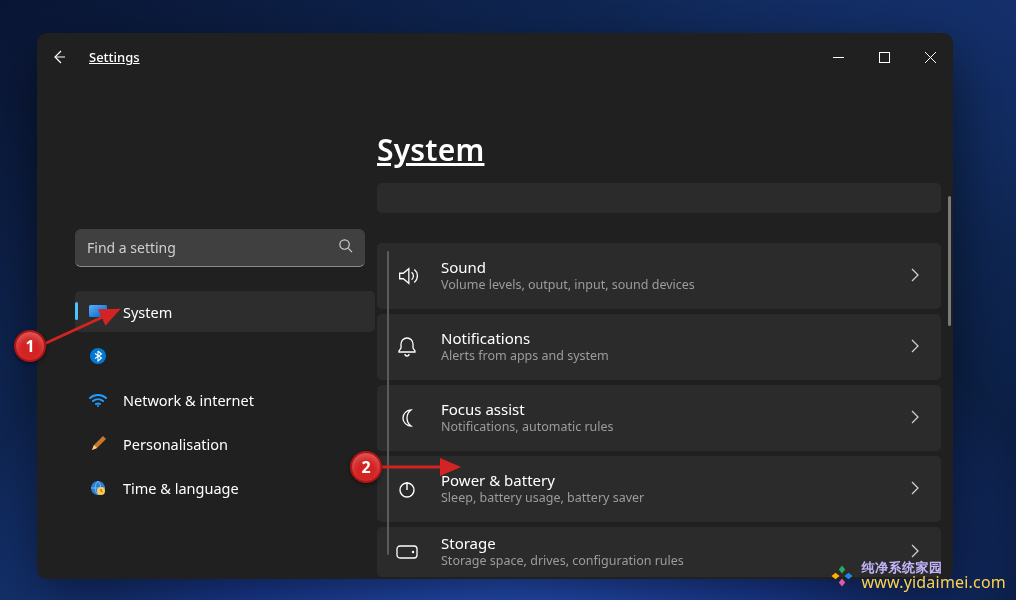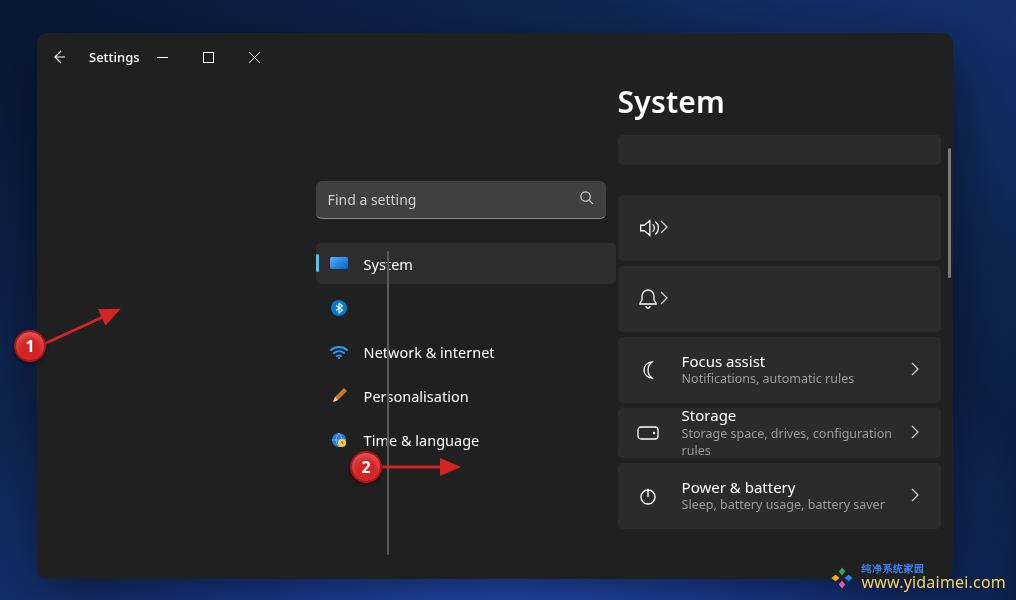--- a/index.html
+++ b/index.html
@@ -25,20 +25,22 @@
   left: 37px;
   top: 33px;
   width: 916px;
   height: 546px;
   background: #202020;
   border-radius: 10px;
   box-shadow: 0 20px 60px rgba(0,0,0,0.6);
   color: #fff;
   overflow: hidden;
   display: flex;
+  flex-direction: column;
+  text-decoration: underline;
 }
 .titlebar {
   height: 48px;
   display: flex;
   align-items: center;
   justify-content: space-between;
   padding-left: 14px;
 }
 .titlebar-left {
   display: flex;
@@ -258,21 +260,21 @@
   gap: 6px;
   z-index: 60;
 }
 .wm-logo {
   width: 26px;
   height: 26px;
 }
 .wm-texts {
   display:flex;flex-direction:column;line-height:1.1;
 }
-.wm-main { color:#3b82f6; font-size:10px; font-weight:600; letter-spacing:0.5px; }
+.wm-main { color:#c4b5fd; font-size:13px; font-weight:600; letter-spacing:0.5px; }
 .wm-url  { color:#ffd24b; font-size:16px; letter-spacing:0.2px; }
 </style>
 </head>
 <body>
 
 <div class="bg-wave"></div>
 
 <div class="window">
 
   <div class="titlebar">
@@ -384,77 +386,85 @@
 
         <div class="card-partial-top"></div>
 
         <div class="card">
           <span class="c-icon">
             <svg width="22" height="22" viewBox="0 0 24 24">
                 <path d="M4 9v6h4l6 5V4L8 9H4z" fill="none" stroke="#fff" stroke-width="1.4"></path>
                 <path d="M17 8a5 5 0 010 8M20 5a9 9 0 010 14" stroke="#fff" stroke-width="1.4" fill="none"></path>
               </svg>
           </span>
+          <div class="c-texts">
+            <div class="c-title">Sound</div>
+            <div class="c-sub">Volume levels, output, input, sound devices</div>
+          </div>
           <span class="chev-right"><svg width="8" height="14">
                 <path d="M1 1l6 6-6 6" stroke="#cfcfcf" stroke-width="1.3" fill="none"></path>
               </svg></span>
         </div>
 
         <div class="card">
           <span class="c-icon">
             <svg width="20" height="22" viewBox="0 0 20 22">
                 <path d="M10 2a6 6 0 00-6 6v4l-2 3v1h16v-1l-2-3V8a6 6 0 00-6-6zM8 18a2 2 0 004 0" stroke="#fff" stroke-width="1.3" fill="none"></path>
               </svg>
           </span>
+          <div class="c-texts">
+            <div class="c-title">Notifications</div>
+            <div class="c-sub">Alerts from apps and system</div>
+          </div>
           <span class="chev-right"><svg width="8" height="14">
                 <path d="M1 1l6 6-6 6" stroke="#cfcfcf" stroke-width="1.3" fill="none"></path>
               </svg></span>
         </div>
 
         <div class="card">
           <span class="c-icon">
             <svg width="20" height="20" viewBox="0 0 20 20">
                 <path d="M14 2a8 8 0 100 16 10 10 0 010-16z" stroke="#fff" stroke-width="1.3" fill="none"></path>
               </svg>
           </span>
           <div class="c-texts">
             <div class="c-title">Focus assist</div>
             <div class="c-sub">Notifications, automatic rules</div>
+          </div>
+          <span class="chev-right"><svg width="8" height="14">
+                <path d="M1 1l6 6-6 6" stroke="#cfcfcf" stroke-width="1.3" fill="none"></path>
+              </svg></span>
+        </div>
+
+        <div class="card">
+          <span class="c-icon">
+            <svg width="20" height="20" viewBox="0 0 20 20">
+                <circle cx="10" cy="11" r="7" stroke="#fff" stroke-width="1.4" fill="none"></circle>
+                <path d="M10 3v8" stroke="#fff" stroke-width="1.4"></path>
+              </svg>
+          </span>
+          <div class="c-texts">
+            <div class="c-title">Power &amp; battery</div>
+            <div class="c-sub">Sleep, battery usage, battery saver</div>
           </div>
           <span class="chev-right"><svg width="8" height="14">
                 <path d="M1 1l6 6-6 6" stroke="#cfcfcf" stroke-width="1.3" fill="none"></path>
               </svg></span>
         </div>
 
         <div class="card" style="height:50px;">
           <span class="c-icon">
             <svg width="22" height="14" viewBox="0 0 22 14">
                 <rect x="1" y="1" width="20" height="12" rx="3" stroke="#fff" stroke-width="1.3" fill="none"></rect>
                 <circle cx="17" cy="7" r="1.2" fill="#fff"></circle>
               </svg>
           </span>
           <div class="c-texts">
             <div class="c-title">Storage</div>
             <div class="c-sub">Storage space, drives, configuration rules</div>
-          </div>
-          <span class="chev-right"><svg width="8" height="14">
-                <path d="M1 1l6 6-6 6" stroke="#cfcfcf" stroke-width="1.3" fill="none"></path>
-              </svg></span>
-        </div>
-
-        <div class="card">
-          <span class="c-icon">
-            <svg width="20" height="20" viewBox="0 0 20 20">
-                <circle cx="10" cy="11" r="7" stroke="#fff" stroke-width="1.4" fill="none"></circle>
-                <path d="M10 3v8" stroke="#fff" stroke-width="1.4"></path>
-              </svg>
-          </span>
-          <div class="c-texts">
-            <div class="c-title">Power &amp; battery</div>
-            <div class="c-sub">Sleep, battery usage, battery saver</div>
           </div>
           <span class="chev-right"><svg width="8" height="14">
                 <path d="M1 1l6 6-6 6" stroke="#cfcfcf" stroke-width="1.3" fill="none"></path>
               </svg></span>
         </div>
 
       </div>
 
       <div class="main-scroll"></div>
     </div>

